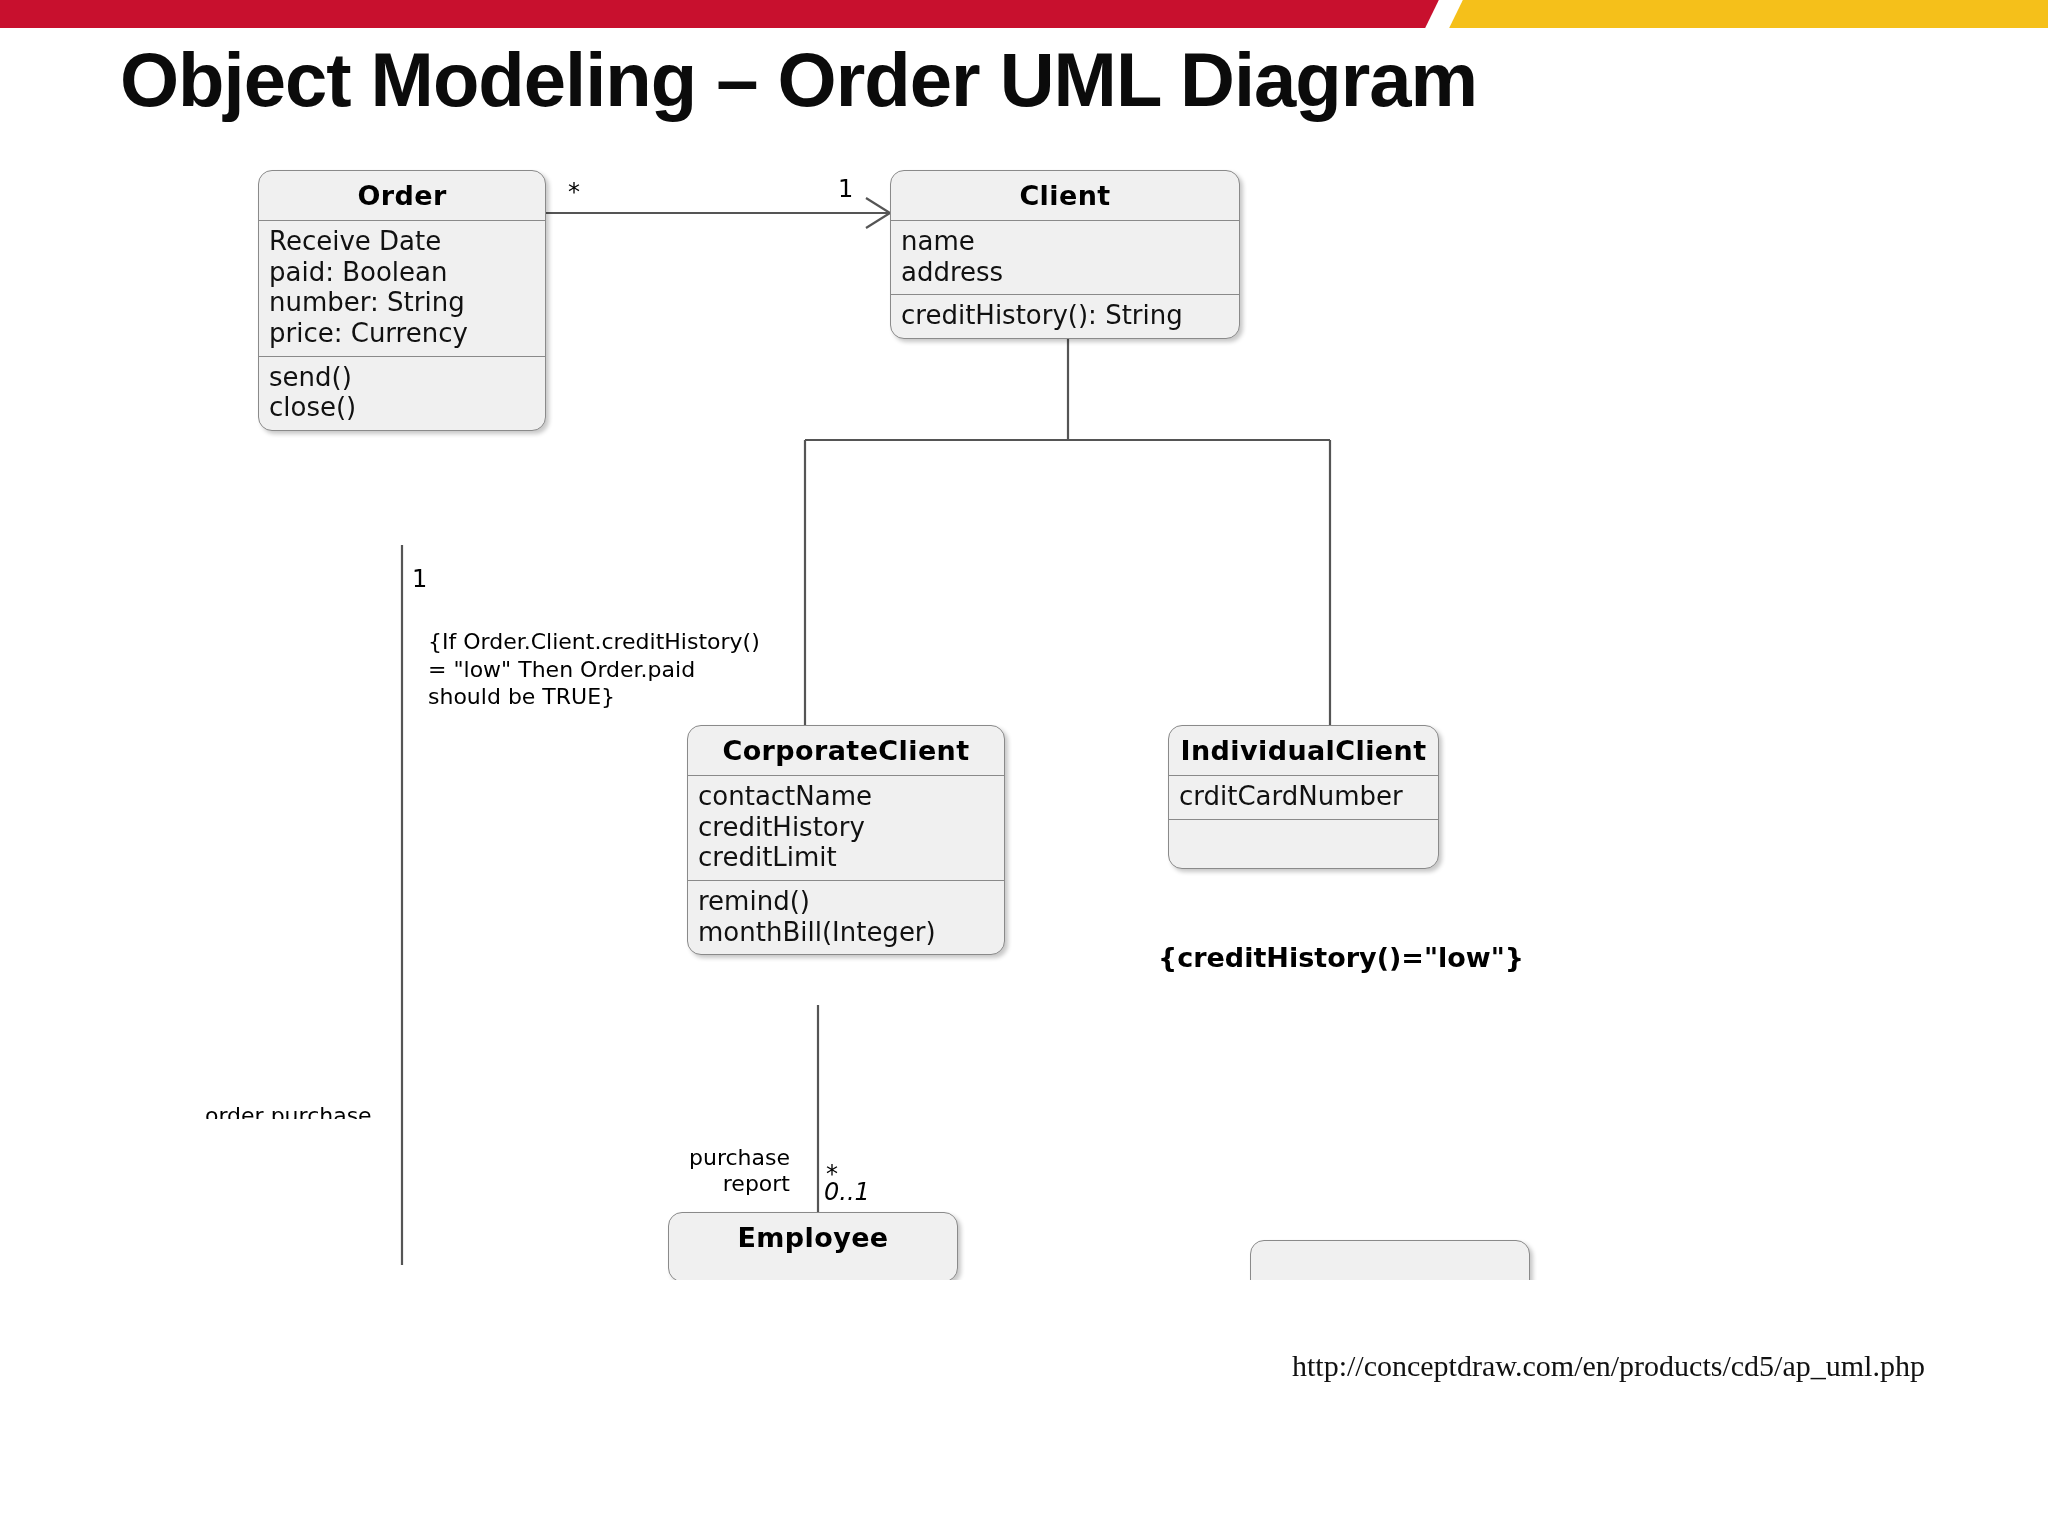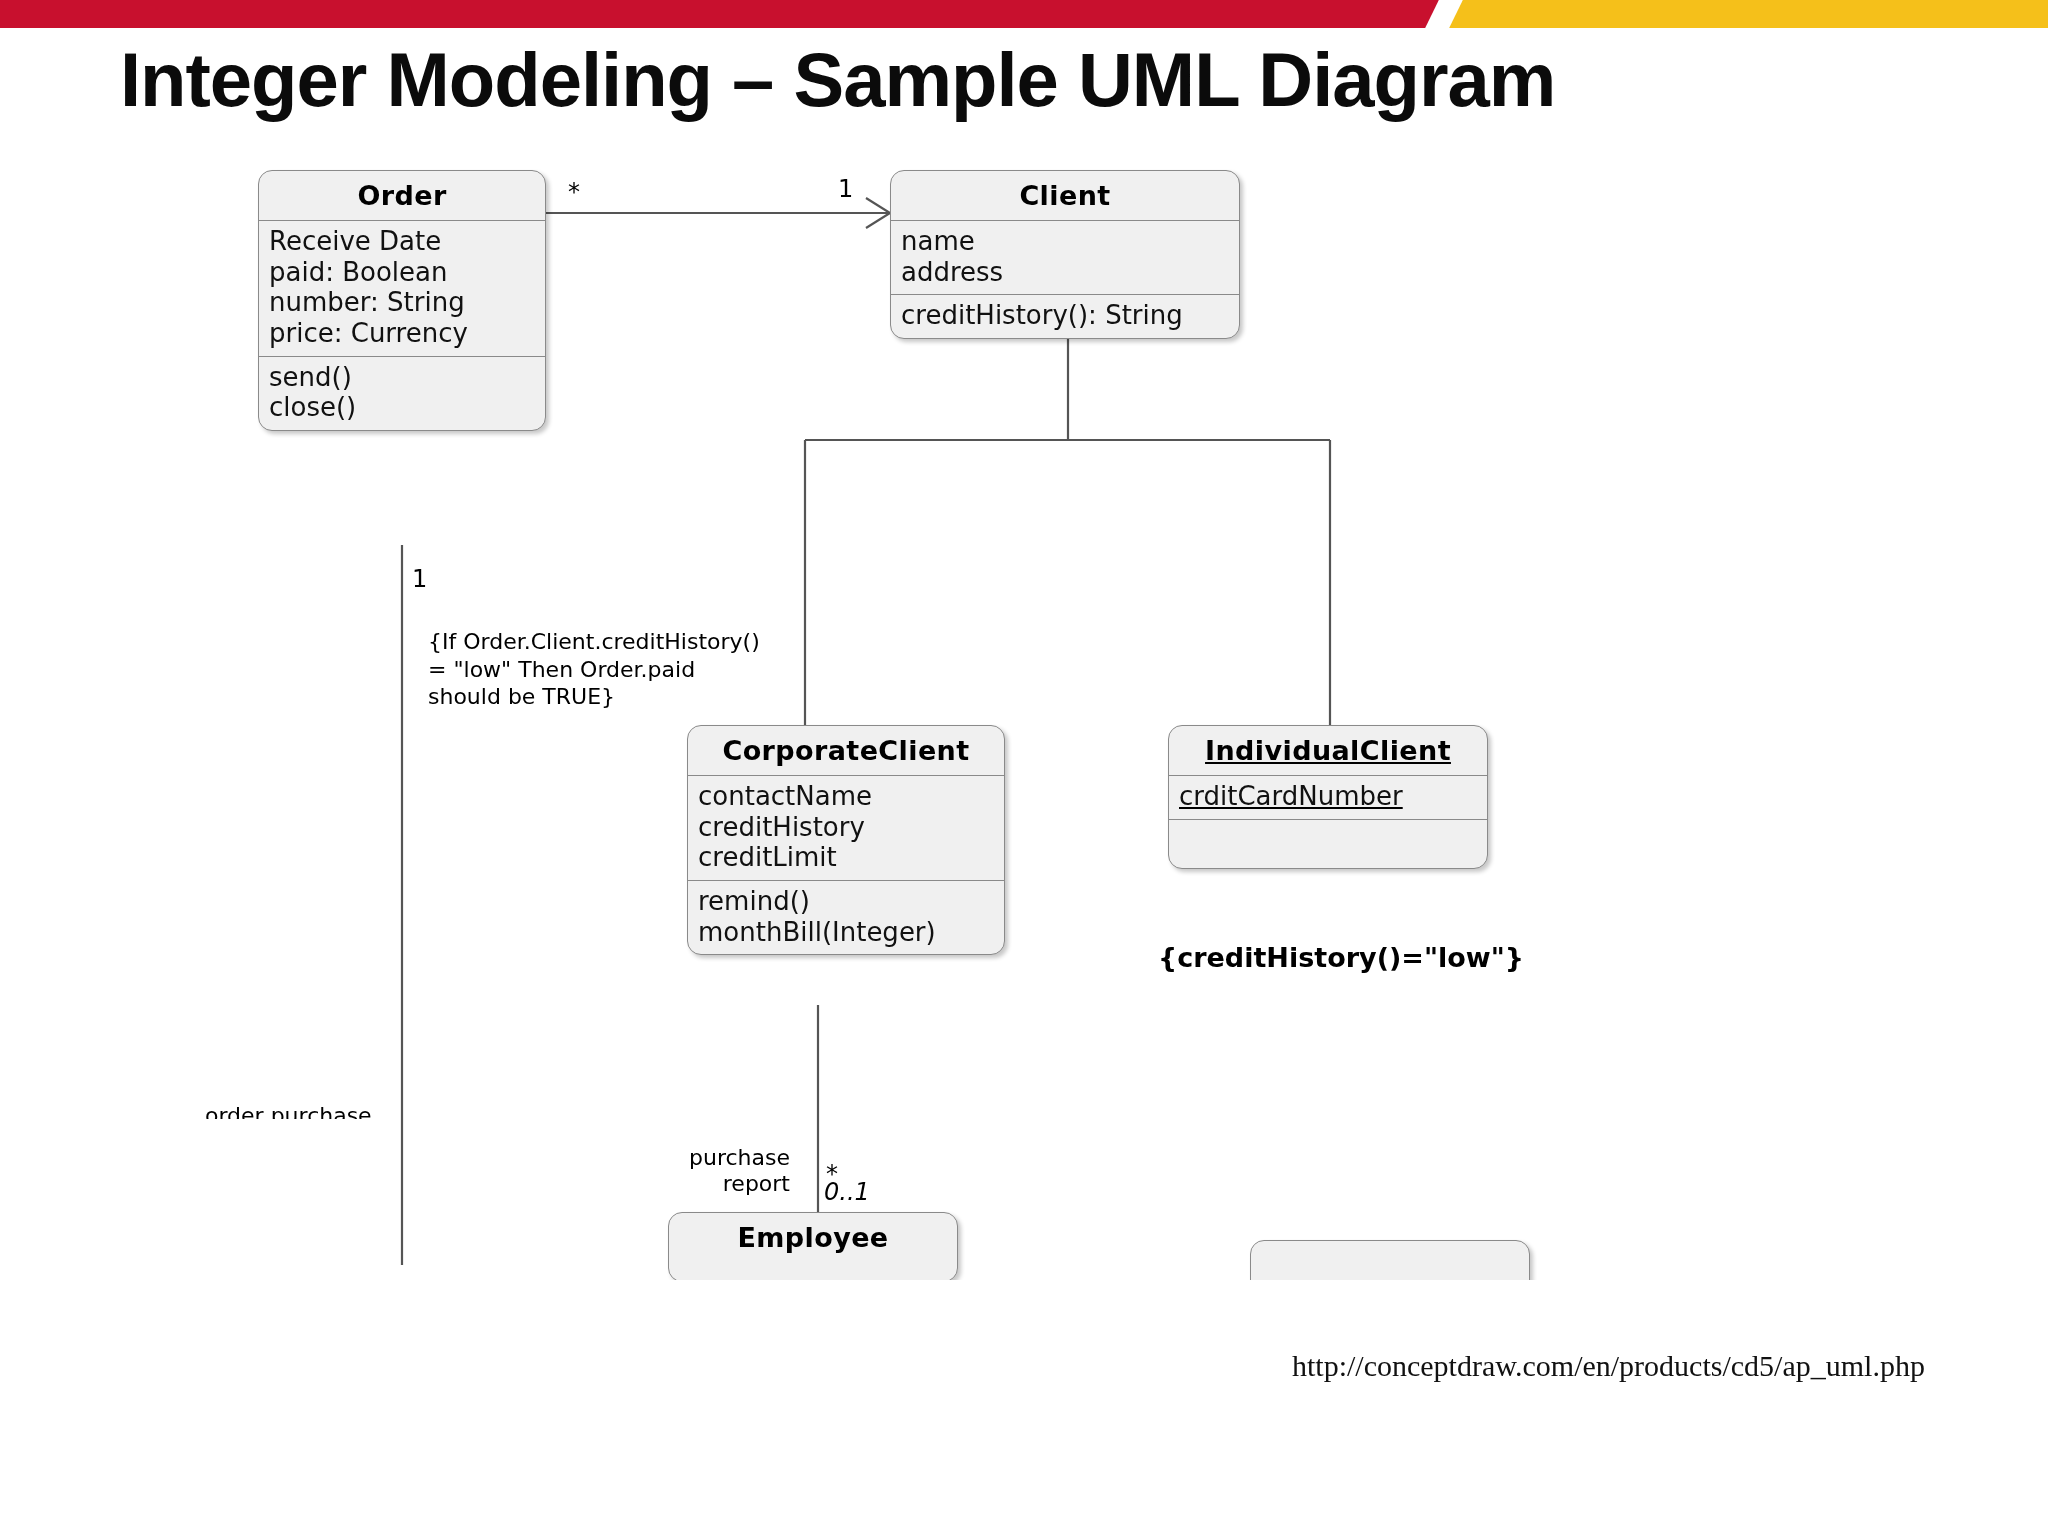--- a/index.html
+++ b/index.html
@@ -56,21 +56,21 @@
 </style>
 </head>
 <body>
 
 <div id="top-banner">
   <div id="banner-red"></div>
   <div id="banner-yellow"></div>
   <div id="banner-white-gap"></div>
 </div>
 
-<div id="page-title">Integer Modeling – Sample UML Diagram</div>
+<div id="page-title">Object Modeling – Order UML Diagram</div>
 
 <div id="diagram">
 
   <svg width="2048" height="1130">
 
     <line x1="546" y1="63" x2="888" y2="63" stroke="#555" stroke-width="2.2"></line>
     <polyline points="866,48 890,63 866,78" fill="none" stroke="#555" stroke-width="2.2"></polyline>
 
     <line x1="1068" y1="185" x2="1068" y2="290" stroke="#555" stroke-width="2.2"></line>
     <polygon points="1068,166 1056,188 1080,188" fill="#f5f5f5" stroke="#555" stroke-width="2.2"></polygon>
@@ -114,21 +114,21 @@
       <div>contactName</div>
       <div>creditHistory</div>
       <div>creditLimit</div>
     </div>
     <div class="compartment last">
       <div>remind()</div>
       <div>monthBill(Integer)</div>
     </div>
   </div>
 
-  <div class="uml-box" id="box-individual" style="left:1168px;top:575px;width:320px;text-decoration:underline;">
+  <div class="uml-box" id="box-individual" style="left:1168px;top:575px;width:271px;">
     <div class="cls-name">IndividualClient</div>
     <div class="compartment">
       <div>crditCardNumber</div>
     </div>
     <div class="compartment last" style="height:36px;"></div>
   </div>
 
   <div class="uml-box" id="box-employee" style="left:668px;top:1062px;width:290px;height:70px;">
     <div class="cls-name no-rule">Employee</div>
   </div>

